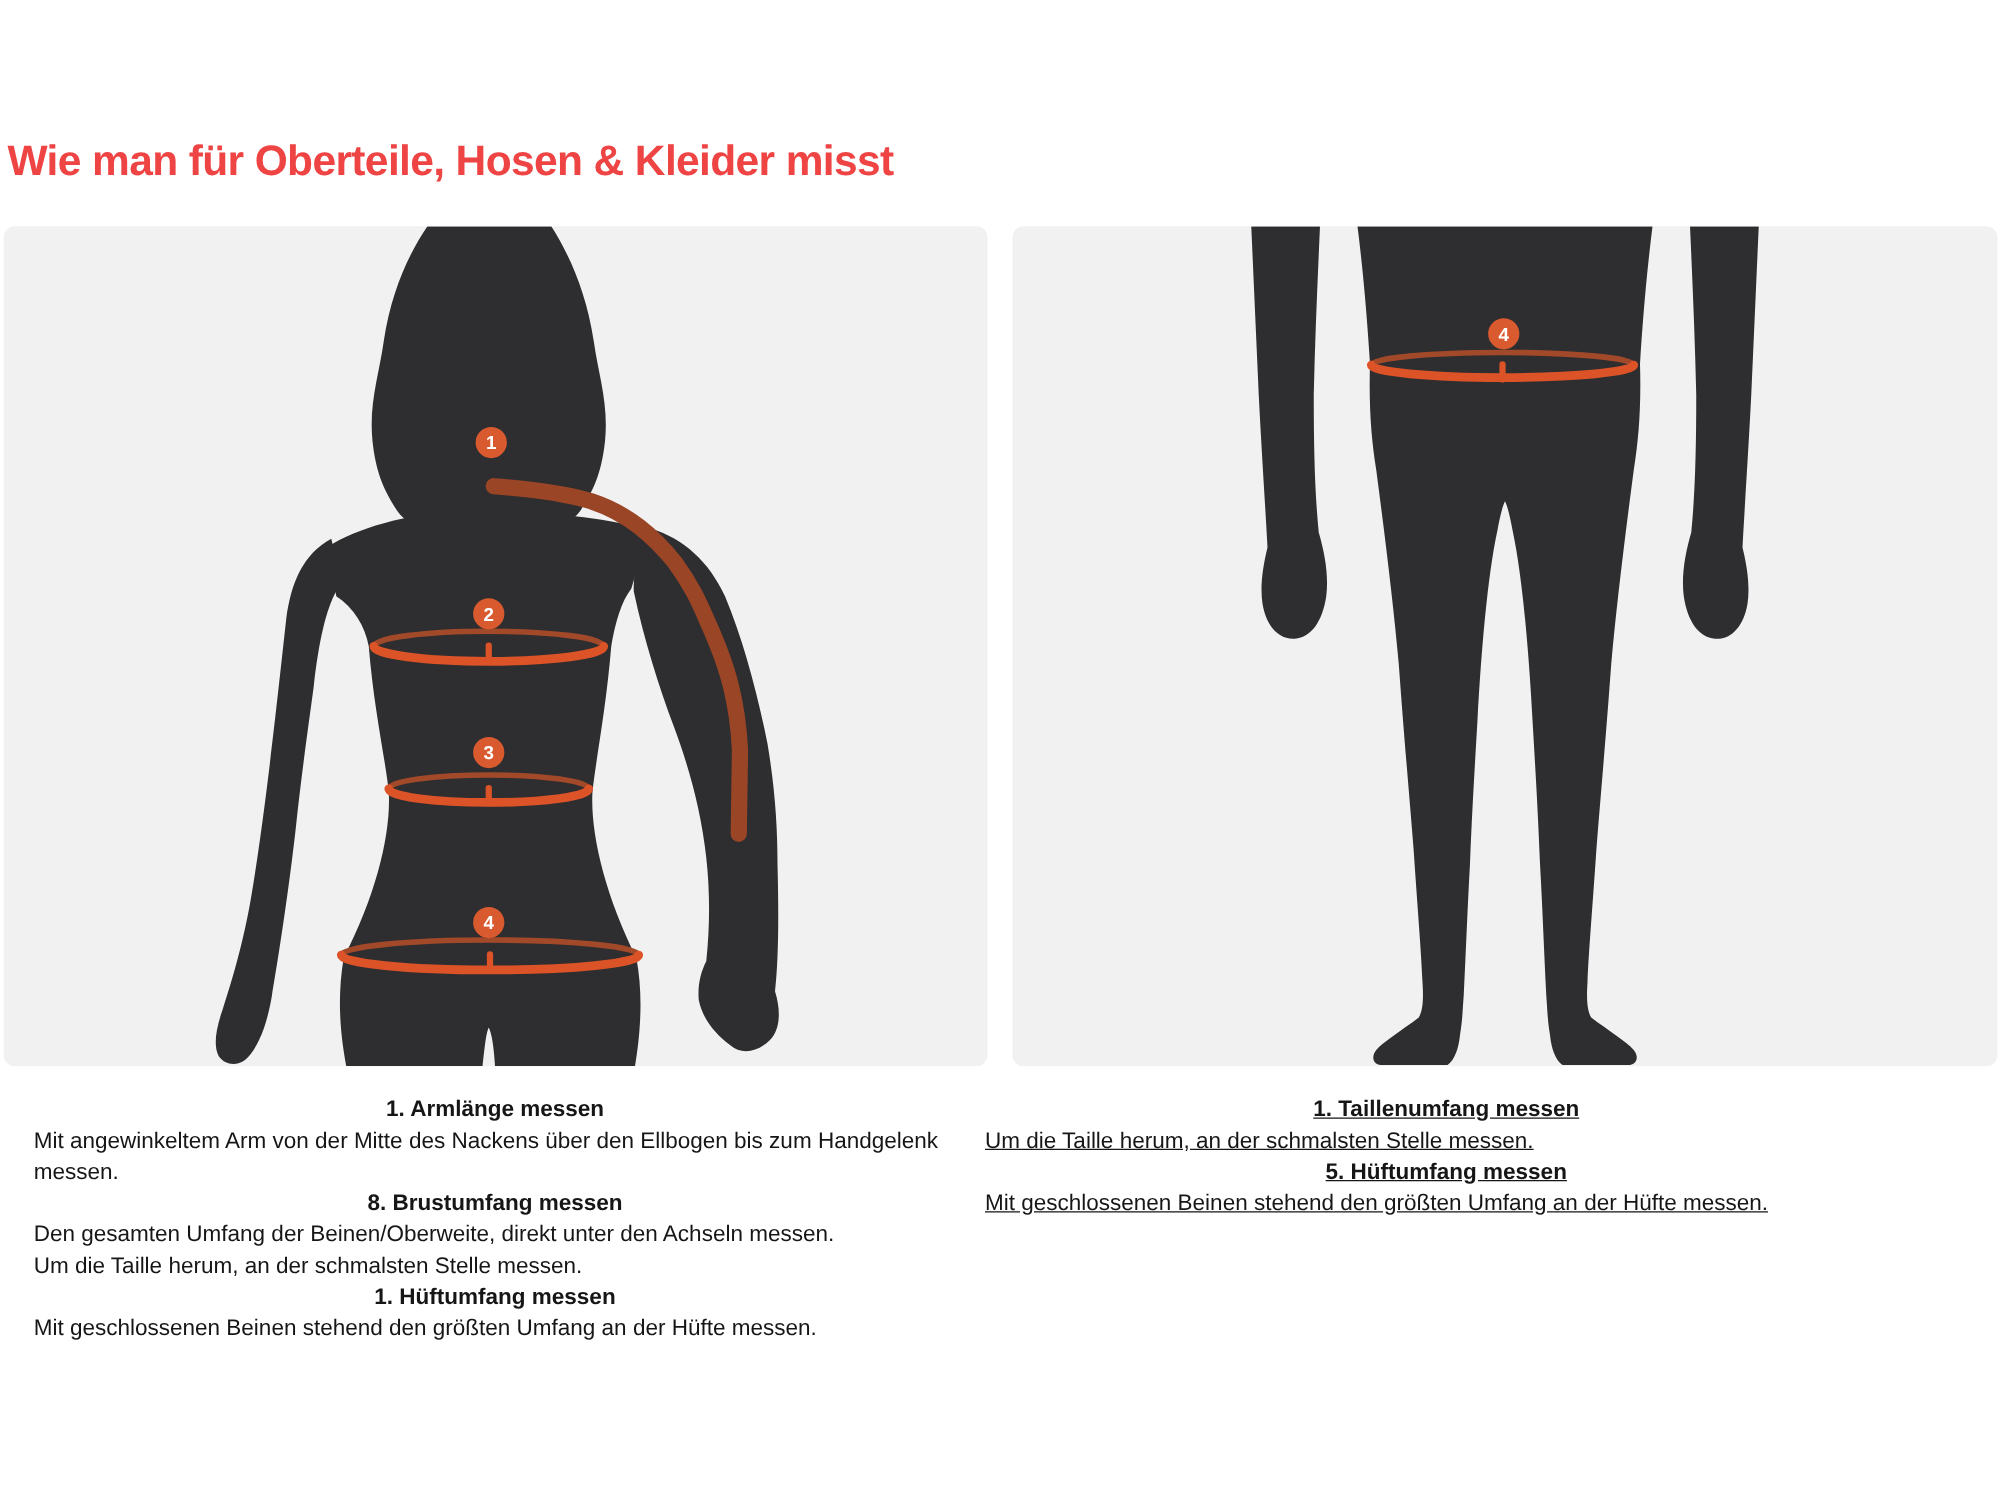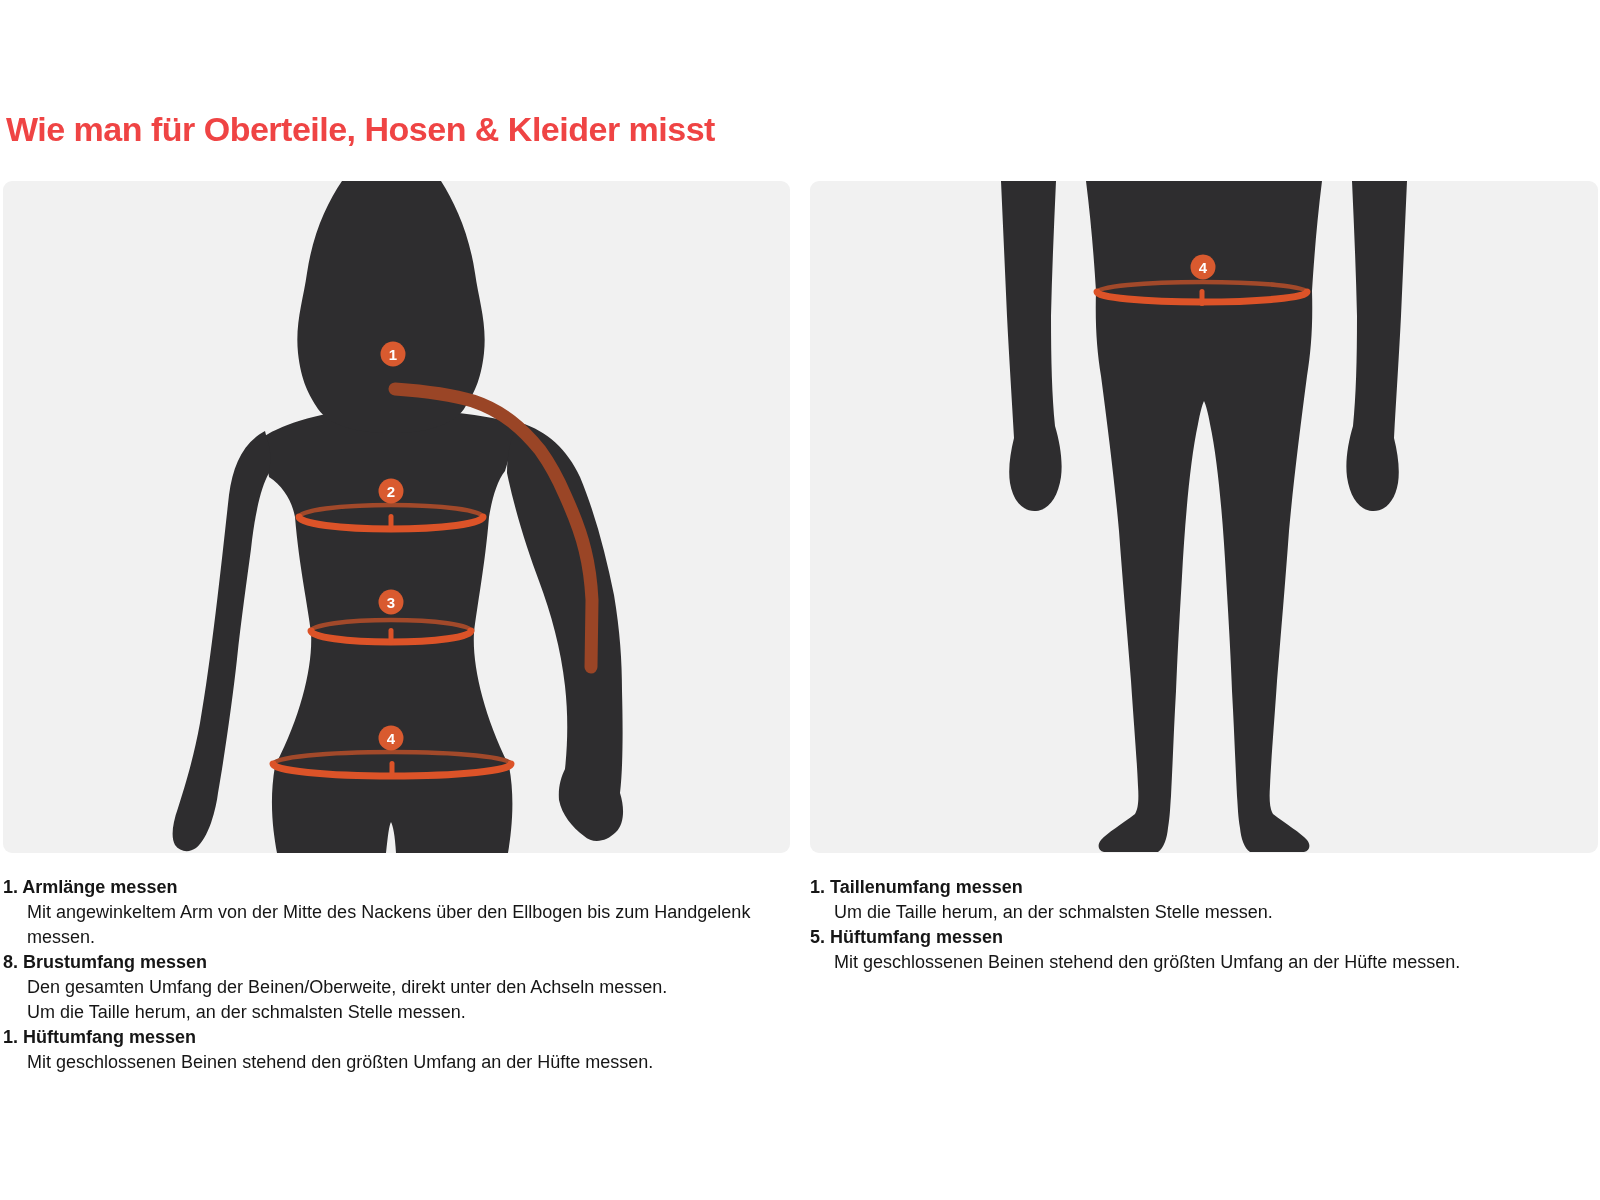--- a/index.html
+++ b/index.html
@@ -55,22 +55,22 @@
     text-anchor:middle;
   }
   .instructions{
     position:absolute;
     top:875px;
     width:786px;
     font-size:18px;
     line-height:25px;
   }
   .instructions.left{ left:3px; }
-  .instructions.right{ left:810px; }
-  .instr-heading{ font-weight:700; }
+  .instructions.right{ left:764px;text-decoration:underline; }
+  .instr-heading{ font-weight:700;text-align:center; }
   .instr-body{ font-weight:400;margin-left:24px; }
 </style>
 </head>
 <body>
 
 <h1 class="page-title">Wie man für Oberteile, Hosen &amp; Kleider misst</h1>
 
 <div class="panel left">
   <svg viewBox="0 0 787 672">
 

